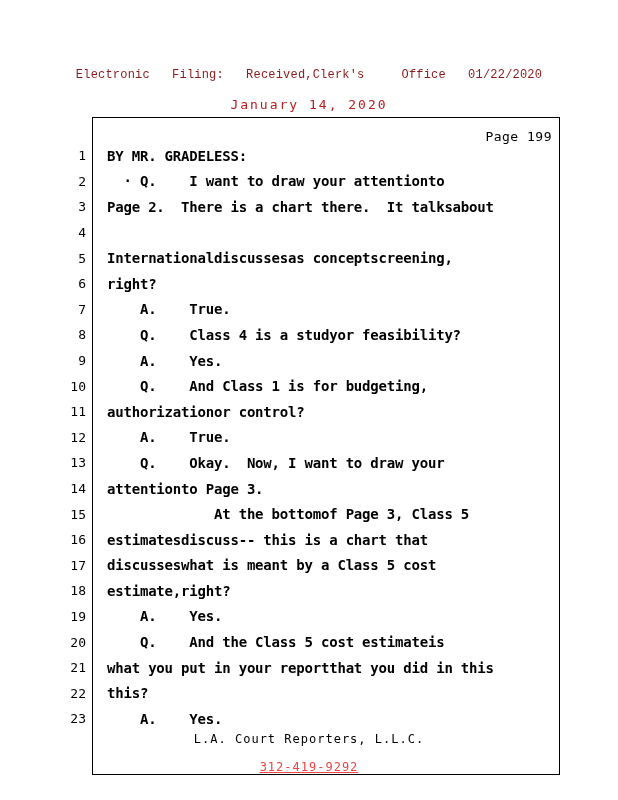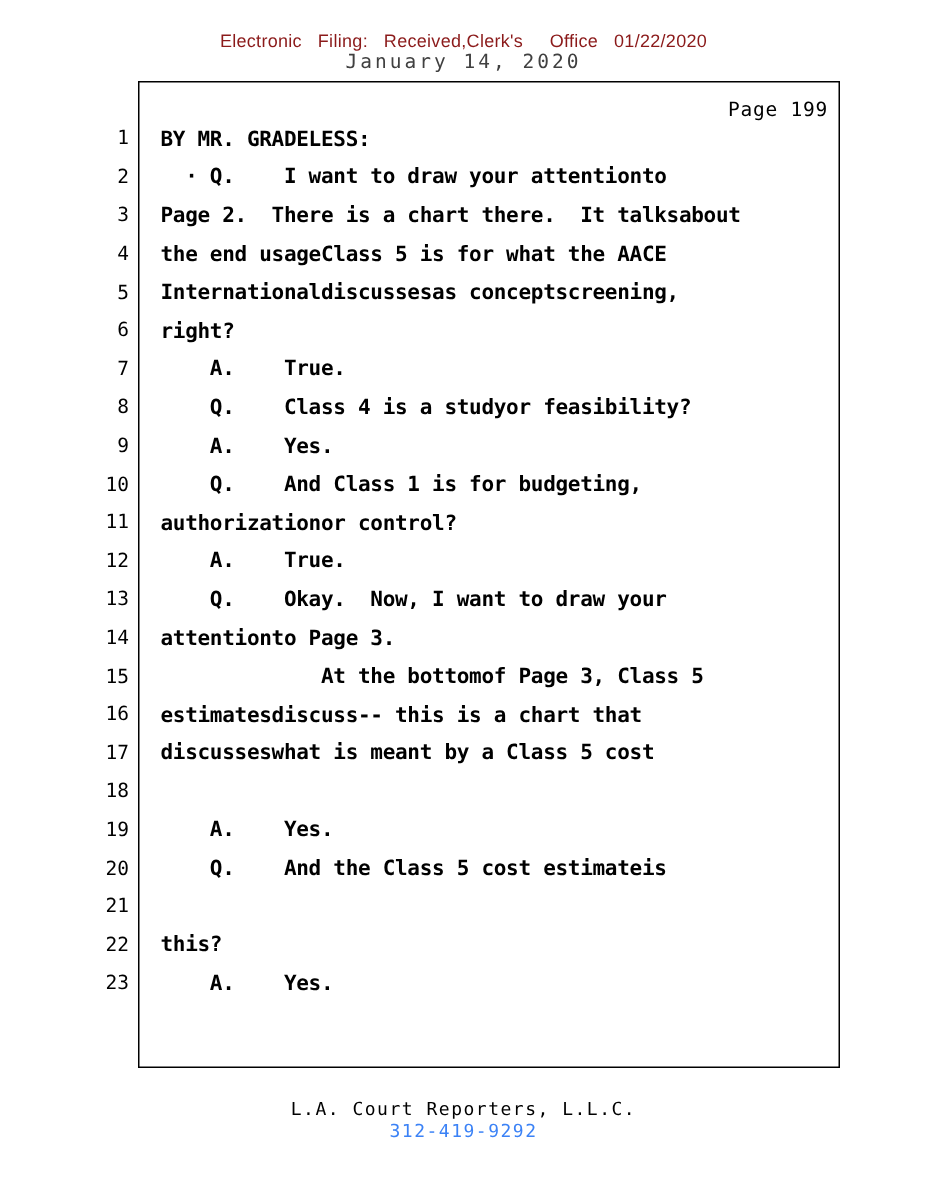--- a/index.html
+++ b/index.html
@@ -15,32 +15,33 @@
     position: relative;
     width: 618px;
     height: 800px;
     background: #ffffff;
   }
   .header {
     padding-top: 20px;
     text-align: center;
   }
   .filing-line {
-    font-family: Liberation Sans, sans-serif;
+    font-family: Liberation Mono, monospace;
     font-size: 12px;
     color: #8b1a1a;
     white-space: pre;
     letter-spacing: 0.2px;
+    margin-top: 48px;
   }
   .date-line {
-    margin-top: 0;
+    margin-top: 15px;
     font-family: "DejaVu Sans Mono", monospace;
     font-size: 13px;
     letter-spacing: 2px;
-    color: #404040;
+    color: #b91c1c;
   }
   .transcript-area {
     position: relative;
     margin-top: 5px;
     height: 660px;
     width: 618px;
   }
   .page-border {
     position: absolute;
     left: 92px;
@@ -91,24 +92,25 @@
     right: 0;
     top: 732px;
     text-align: center;
   }
   .footer-company {
     font-size: 12px;
     letter-spacing: 1px;
     color: #000000;
   }
   .footer-phone {
-    margin-top: 1px;
+    margin-top: 14px;
     font-size: 12px;
     letter-spacing: 1px;
-    color: #3b82f6;
+    color: #ef4444;
+    text-decoration: underline;
   }
 </style>
 </head>
 <body>
 
 <div class="page">
 
   <div class="header">
     <div class="filing-line">Electronic   Filing:   Received,Clerk's     Office   01/22/2020</div>
     <div class="date-line">January 14, 2020</div>
@@ -128,21 +130,20 @@
     <span class="linetext">  · Q.    I want to draw your attentionto</span>
   </div>
 
   <div class="line">
     <span class="lineno">3</span>
     <span class="linetext">Page 2.  There is a chart there.  It talksabout</span>
   </div>
 
   <div class="line">
     <span class="lineno">4</span>
-    <span class="linetext">the end usageClass 5 is for what the AACE</span>
   </div>
 
   <div class="line">
     <span class="lineno">5</span>
     <span class="linetext">Internationaldiscussesas conceptscreening,</span>
   </div>
 
   <div class="line">
     <span class="lineno">6</span>
     <span class="linetext">right?</span>
@@ -198,34 +199,36 @@
     <span class="linetext">estimatesdiscuss-- this is a chart that</span>
   </div>
 
   <div class="line">
     <span class="lineno">17</span>
     <span class="linetext">discusseswhat is meant by a Class 5 cost</span>
   </div>
 
   <div class="line">
     <span class="lineno">18</span>
+    <span class="linetext">estimate,right?</span>
   </div>
 
   <div class="line">
     <span class="lineno">19</span>
     <span class="linetext">    A.    Yes.</span>
   </div>
 
   <div class="line">
     <span class="lineno">20</span>
     <span class="linetext">    Q.    And the Class 5 cost estimateis</span>
   </div>
 
   <div class="line">
     <span class="lineno">21</span>
+    <span class="linetext">what you put in your reportthat you did in this</span>
   </div>
 
   <div class="line">
     <span class="lineno">22</span>
     <span class="linetext">this?</span>
   </div>
 
   <div class="line">
     <span class="lineno">23</span>
     <span class="linetext">    A.    Yes.</span>

